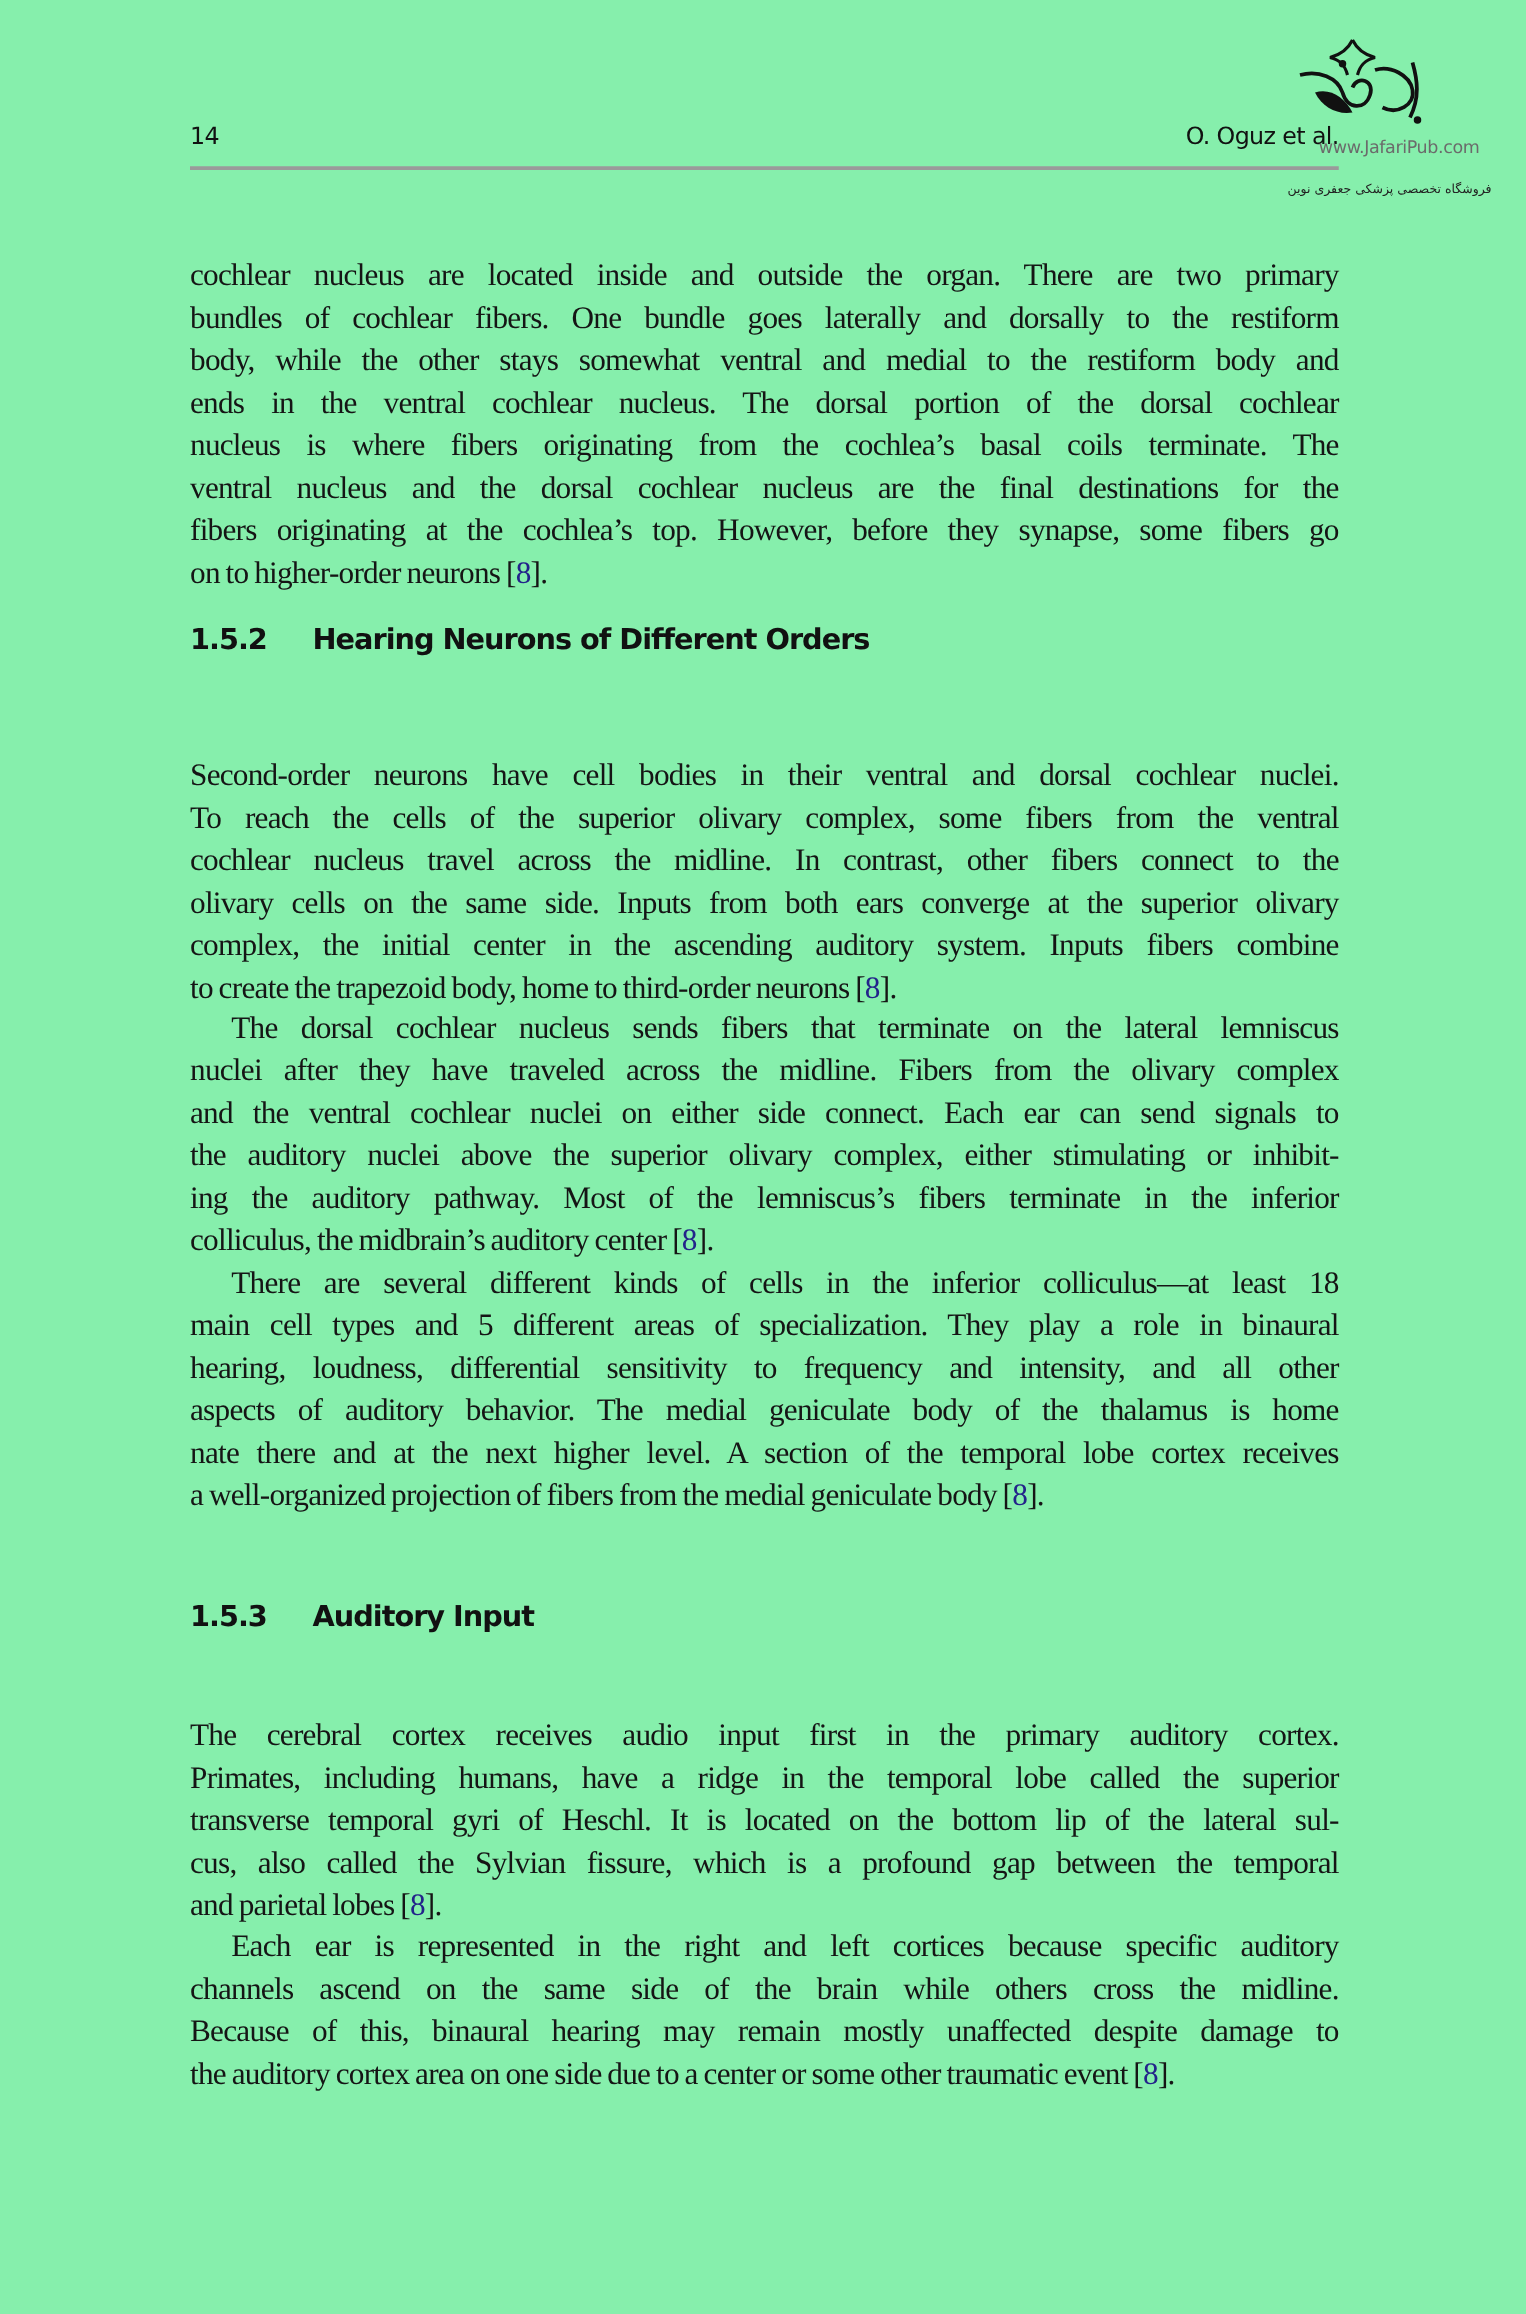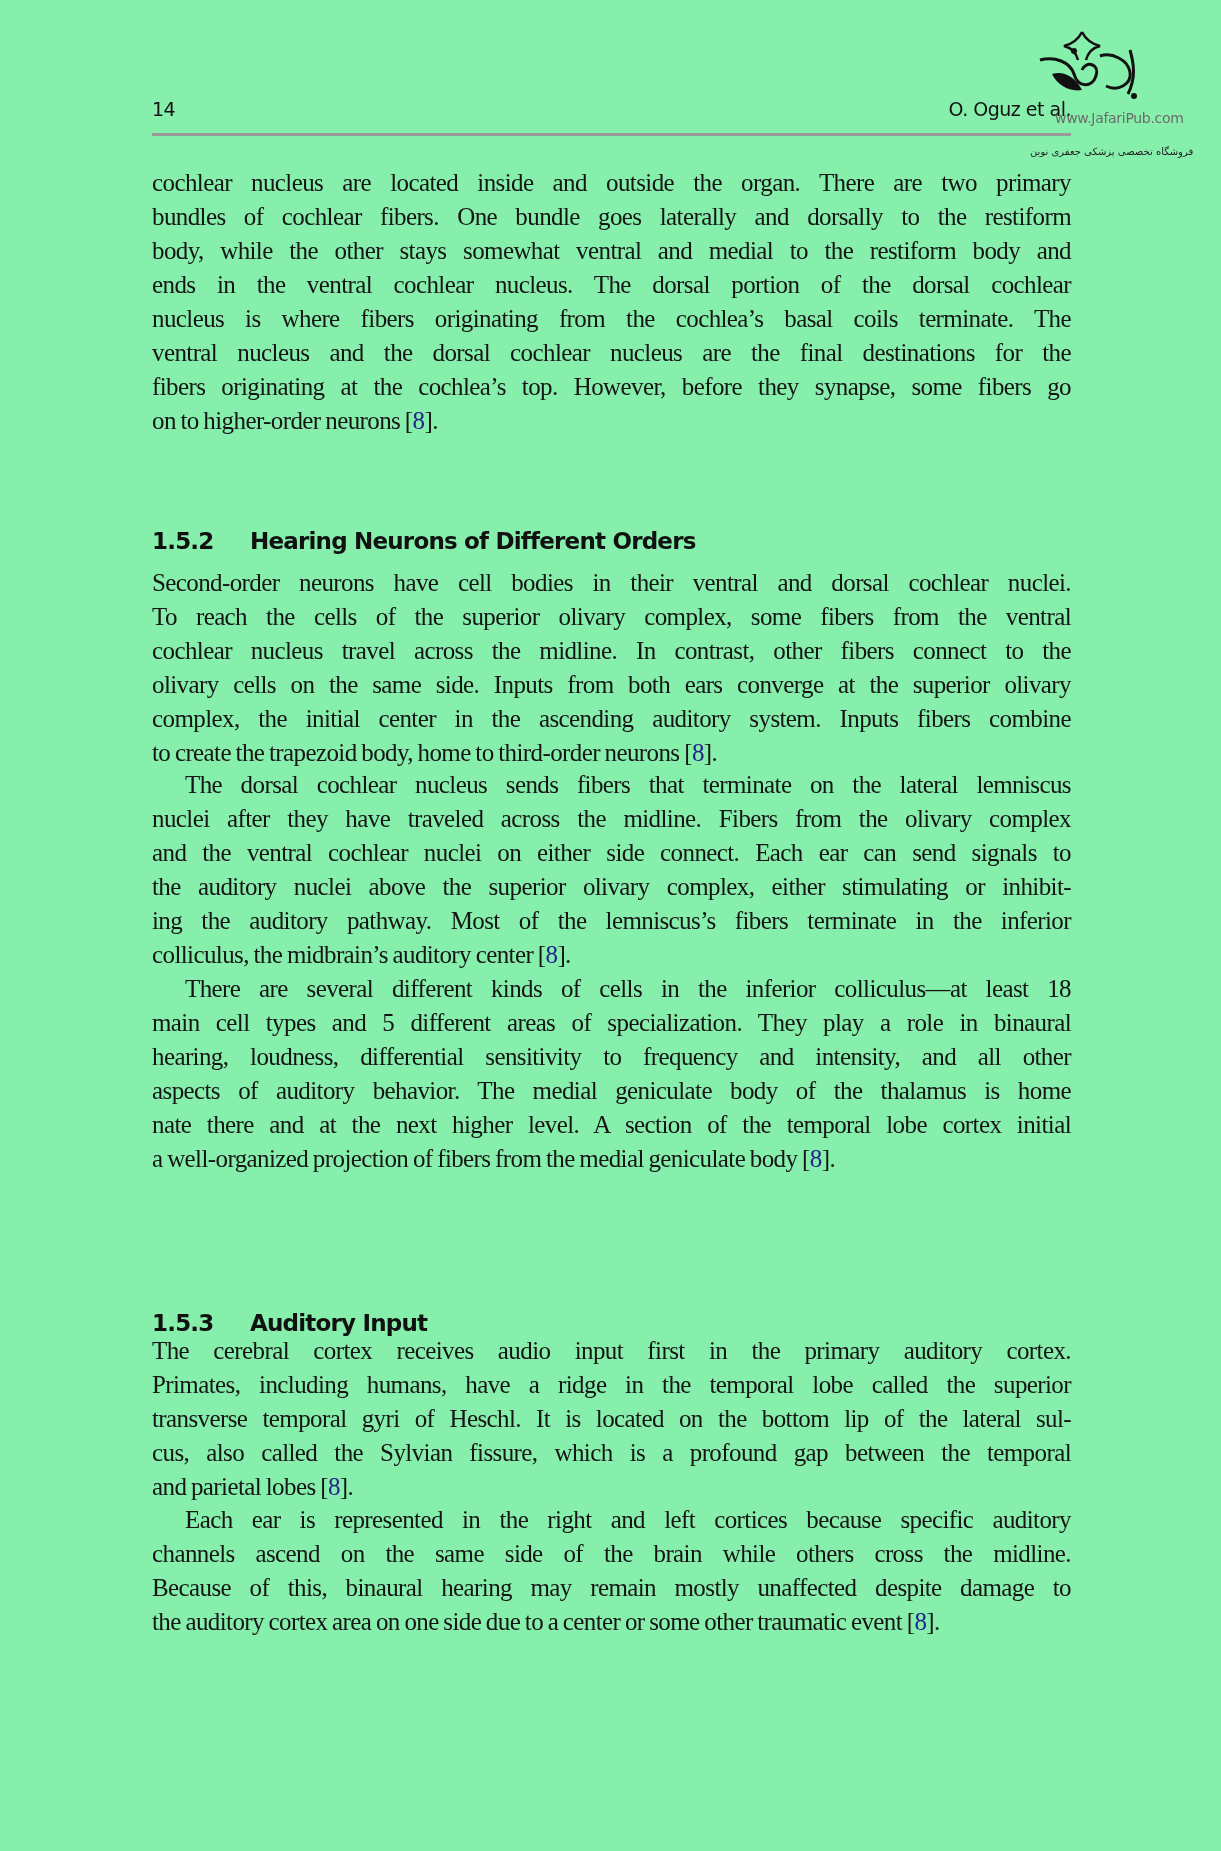--- a/index.html
+++ b/index.html
@@ -9,27 +9,27 @@
   .running-head { position: absolute; left: 152px; top: 98px; width: 919px; height: 30px; }
   .page-number { position: absolute; left: 0; top: 0; font-family: "DejaVu Sans", sans-serif; font-size: 19px; color: #111; letter-spacing: -0.5px; }
   .running-author { position: absolute; right: 0; top: 0; font-family: "DejaVu Sans", sans-serif; font-size: 19px; color: #111; letter-spacing: -0.5px; }
   .head-rule { position: absolute; left: 152px; top: 133px; width: 919px; height: 3px; background: #9a9a9a; }
 
   .watermark { position: absolute; left: 1010px; top: 30px; width: 200px; height: 110px; }
   .wm-logo { position: absolute; left: 20px; top: 0; width: 120px; height: 70px; }
   .wm-url { position: absolute; left: 45px; top: 80px; font-family: "DejaVu Sans", sans-serif; font-size: 14px; color: #6b6b6b; letter-spacing: -0.3px; }
   .wm-fa { position: absolute; left: 20px; top: 116px; font-family: "DejaVu Sans", sans-serif; font-size: 10px; color: #222; direction: rtl; white-space: nowrap; }
 
-  .body-text { position: absolute; left: 152px; width: 919px; font-family: "Liberation Serif", serif; font-size: 25px; color: #151515; }
+  .body-text { position: absolute; left: 152px; width: 919px; font-family: "Liberation Serif", serif; font-size: 25px; color: #151515; margin-top: 38px; }
   .line { height: 34px; line-height: 34px; white-space: nowrap; text-align: justify; text-align-last: justify; letter-spacing: -0.6px; word-spacing: -1px; }
   .line.last { text-align-last: left; }
   .line.indent { padding-left: 33px; }
   .cite-num { color: #23238a; }
 
-  .section-heading { position: absolute; left: 152px; font-family: "DejaVu Sans", sans-serif; font-weight: bold; font-size: 23px; color: #111; letter-spacing: -0.8px; margin-top: 29px; }
+  .section-heading { position: absolute; left: 152px; font-family: "DejaVu Sans", sans-serif; font-weight: bold; font-size: 23px; color: #111; letter-spacing: -0.8px; }
   .section-heading .num { display: inline-block; width: 98px; }
 </style>
 </head>
 <body>
 
 <div class="page">
 
   <div class="running-head">
     <span class="page-number">14</span>
     <span class="running-author">O. Oguz et al.</span>
@@ -82,21 +82,21 @@
     <div class="line">the auditory nuclei above the superior olivary complex, either stimulating or inhibit-</div>
     <div class="line">ing the auditory pathway. Most of the lemniscus’s fibers terminate in the inferior</div>
     <div class="line last"><span>colliculus, the midbrain’s auditory center [</span><span class="cite-num">8</span><span>].</span></div>
   </div>
 
   <div class="body-text" style="top:972px;">
     <div class="line indent">There are several different kinds of cells in the inferior colliculus—at least 18</div>
     <div class="line">main cell types and 5 different areas of specialization. They play a role in binaural</div>
     <div class="line">hearing, loudness, differential sensitivity to frequency and intensity, and all other</div>
     <div class="line">aspects of auditory behavior. The medial geniculate body of the thalamus is home</div>
-    <div class="line">nate there and at the next higher level. A section of the temporal lobe cortex initial</div>
+    <div class="line">nate there and at the next higher level. A section of the temporal lobe cortex receives</div>
     <div class="line last"><span>a well-organized projection of fibers from the medial geniculate body [</span><span class="cite-num">8</span><span>].</span></div>
   </div>
 
   <div class="section-heading" style="top:1281px;">
     <span class="num">1.5.3</span><span>Auditory Input</span>
   </div>
 
   <div class="body-text" style="top:1334px;">
     <div class="line">The cerebral cortex receives audio input first in the primary auditory cortex.</div>
     <div class="line">Primates, including humans, have a ridge in the temporal lobe called the superior</div>

